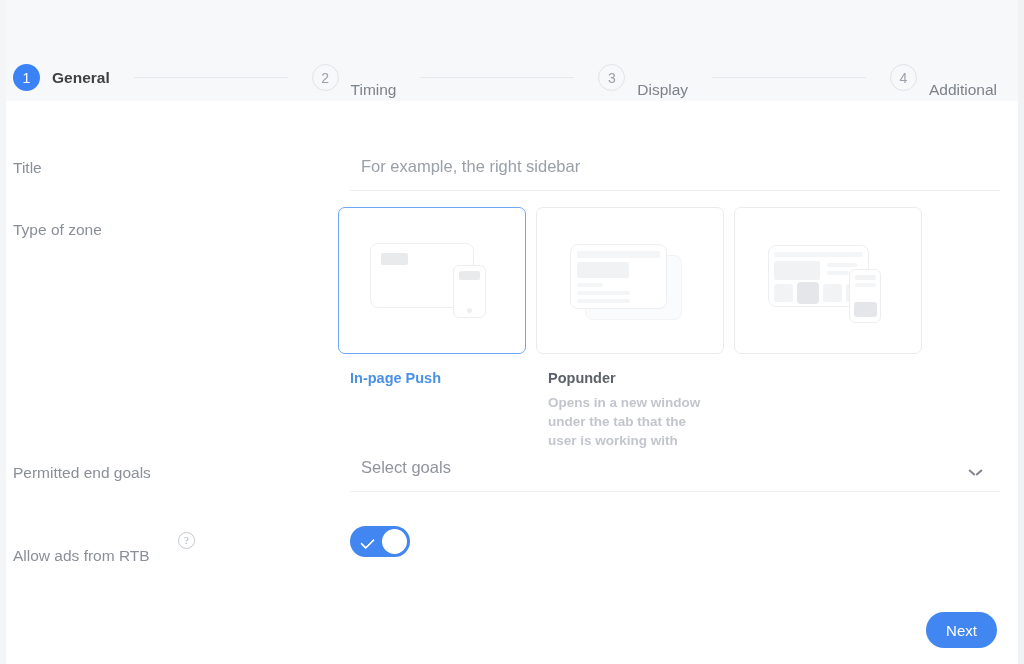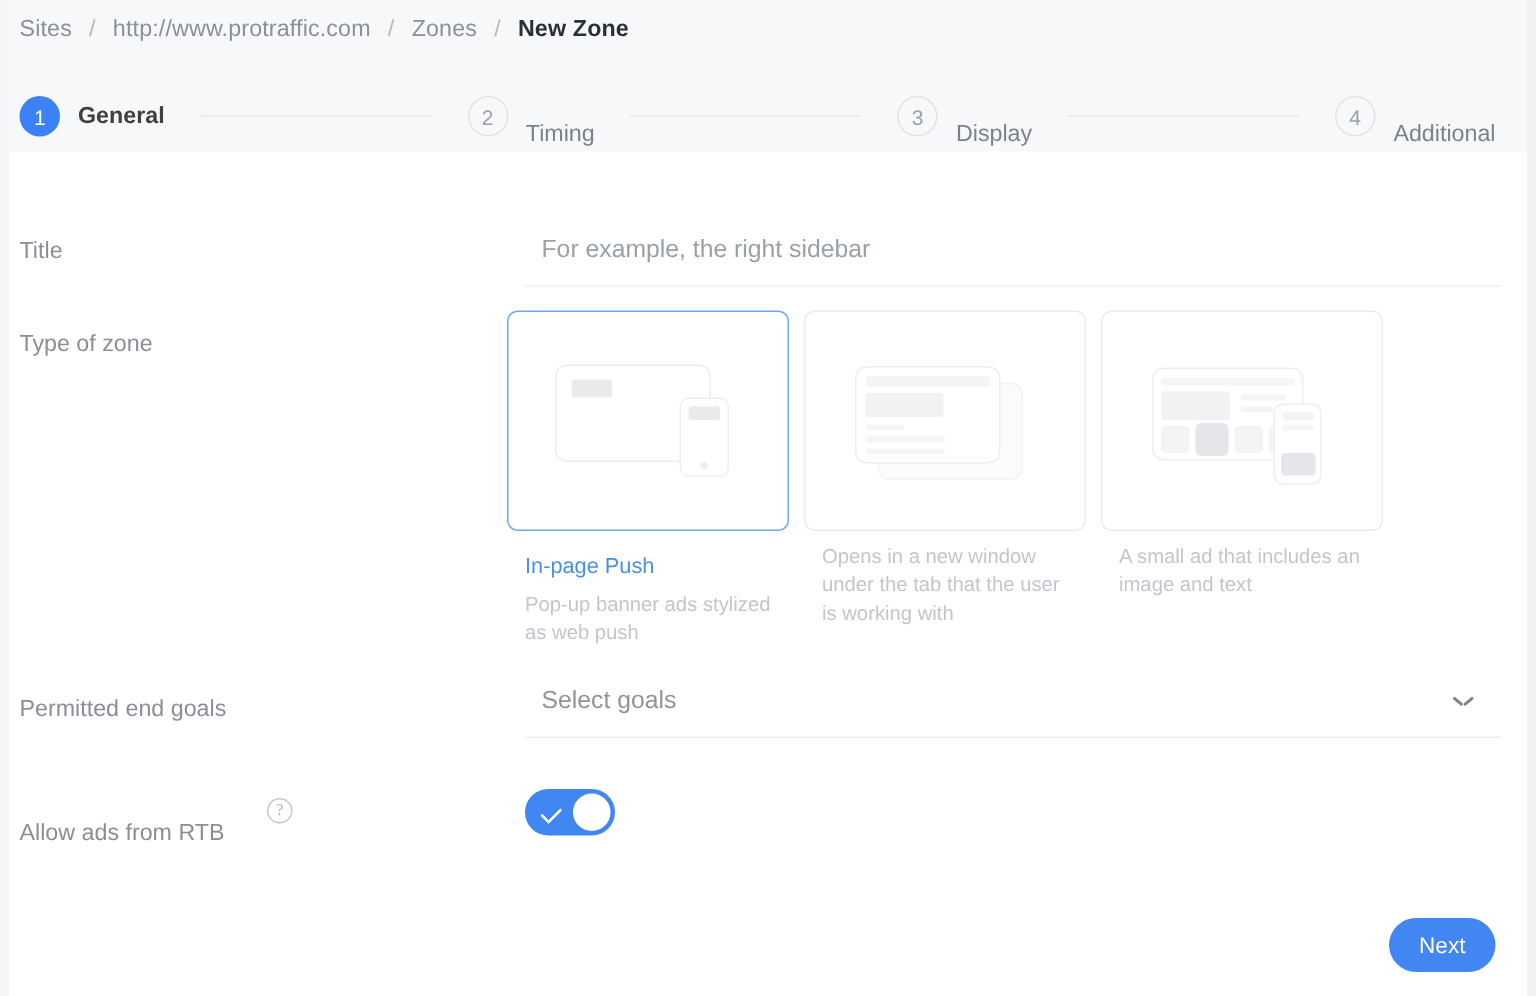--- a/index.html
+++ b/index.html
@@ -140,20 +140,21 @@
   
   .row-type { top: 118px; left: 13px; width: 998px; }
   .row-type .field-label { position: absolute; top: 2px; left: 0; }
 
   .cards {
     position: absolute;
     left: 325px;
     top: -12px;
     display: flex;
     gap: 10px;
+    font-weight: bold;
   }
   .card-col { width: 188px; }
 
   .card-thumb {
     width: 188px;
     height: 147px;
     border-radius: 7px;
     border: 1px solid #e9ebee;
     background: #ffffff;
     display: flex;
@@ -187,21 +188,21 @@
   .row-goals { top: 357px; left: 13px; width: 998px; }
   .row-goals .field-label { position: absolute; top: 6px; left: 0; }
   .select-wrap {
     position: absolute;
     left: 337px;
     top: 0;
     width: 650px;
     border-bottom: 1px solid #edeef0;
     padding: 0 0 14px 11px;
     display: flex;
-    align-items: center;
+    align-items: flex-end;
   }
   .select-value {
     flex: 1 1 auto;
     font-size: 16.5px;
     color: #8f949c;
   }
   .chevron-down {
     width: 13px; height: 8px;
     position: relative;
     margin-right: 18px;
@@ -299,29 +300,20 @@
   }
 </style>
 </head>
 <body>
 
 <div class="page-edge-left"></div>
 <div class="page-edge-right"></div>
 
 <div class="header-band">
 
-  <div class="breadcrumb">
-    <span class="crumb">Sites</span>
-    <span class="sep">/</span>
-    <span class="crumb">http://www.protraffic.com</span>
-    <span class="sep">/</span>
-    <span class="crumb">Zones</span>
-    <span class="sep">/</span>
-    <span class="crumb current">New Zone</span>
-  </div>
 
   <div class="stepper">
 
     <div class="step">
       <div class="step-circle active">1</div>
       <div class="step-label active">General</div>
     </div>
     <div class="step-line"></div>
 
     <div class="step">
@@ -362,35 +354,35 @@
         <div class="card-thumb">
           <div class="ill">
             <div class="frame" style="left:31px; top:36px; width:104px; height:65px;"></div>
             <div class="sh" style="left:42px; top:46px; width:27px; height:12px; border-radius:2px; background:#e9eaec;"></div>
             <div class="frame" style="left:114px; top:58px; width:33px; height:53px; border-radius:6px;"></div>
             <div class="sh" style="left:120px; top:64px; width:21px; height:9px; border-radius:2px; background:#e9eaec;"></div>
             <div class="sh" style="left:128px; top:101px; width:5px; height:5px; border-radius:50%; background:#eceef0;"></div>
           </div>
         </div>
         <div class="card-name">In-page Push</div>
-        <div class="card-desc">Pop-up banner ads stylized as web push</div>
       </div>
 
       <div class="card-col">
         <div class="card-thumb">
           <div class="ill">
             <div class="frame-fill" style="left:48px; top:48px; width:97px; height:65px;"></div>
             <div class="frame" style="left:33px; top:37px; width:97px; height:65px;"></div>
             <div class="sh" style="left:40px; top:44px; width:83px; height:7px; border-radius:2px; background:#f4f5f6;"></div>
             <div class="sh" style="left:40px; top:55px; width:52px; height:16px; border-radius:2px; background:#f1f2f4;"></div>
             <div class="sh" style="left:40px; top:76px; width:26px; height:4px; border-radius:2px; background:#f4f5f6;"></div>
             <div class="sh" style="left:40px; top:84px; width:53px; height:4px; border-radius:2px; background:#f4f5f6;"></div>
             <div class="sh" style="left:40px; top:92px; width:53px; height:4px; border-radius:2px; background:#f4f5f6;"></div>
           </div>
         </div>
+        <div class="card-name">Popunder</div>
         <div class="card-desc">Opens in a new window under the tab that the user is working with</div>
       </div>
 
       <div class="card-col">
         <div class="card-thumb">
           <div class="ill">
             <div class="frame" style="left:33px; top:38px; width:101px; height:62px;"></div>
             <div class="sh" style="left:39px; top:45px; width:89px; height:5px; border-radius:2px; background:#f4f5f6;"></div>
             <div class="sh" style="left:39px; top:54px; width:46px; height:19px; border-radius:2px; background:#f1f2f4;"></div>
             <div class="sh" style="left:92px; top:56px; width:30px; height:4px; border-radius:2px; background:#f3f4f6;"></div>
@@ -398,21 +390,20 @@
             <div class="sh" style="left:39px; top:77px; width:19px; height:18px; border-radius:3px; background:#f2f3f5;"></div>
             <div class="sh" style="left:62px; top:75px; width:22px; height:22px; border-radius:4px; background:#e5e6e9;"></div>
             <div class="sh" style="left:88px; top:77px; width:19px; height:18px; border-radius:3px; background:#f2f3f5;"></div>
             <div class="sh" style="left:111px; top:77px; width:19px; height:18px; border-radius:3px; background:#f2f3f5;"></div>
             <div class="frame" style="left:114px; top:62px; width:32px; height:54px; border-radius:6px;"></div>
             <div class="sh" style="left:120px; top:68px; width:21px; height:5px; border-radius:2px; background:#f2f3f5;"></div>
             <div class="sh" style="left:120px; top:76px; width:21px; height:4px; border-radius:2px; background:#f4f5f6;"></div>
             <div class="sh" style="left:119px; top:95px; width:23px; height:15px; border-radius:3px; background:#e5e6e9;"></div>
           </div>
         </div>
-        <div class="card-desc">A small ad that includes an image and text</div>
       </div>
 
     </div>
   </div>
 
   <div class="row row-goals">
     <div class="field-label">Permitted end goals</div>
     <div class="select-wrap">
       <span class="select-value">Select goals</span>
       <span class="chevron-down"></span>

